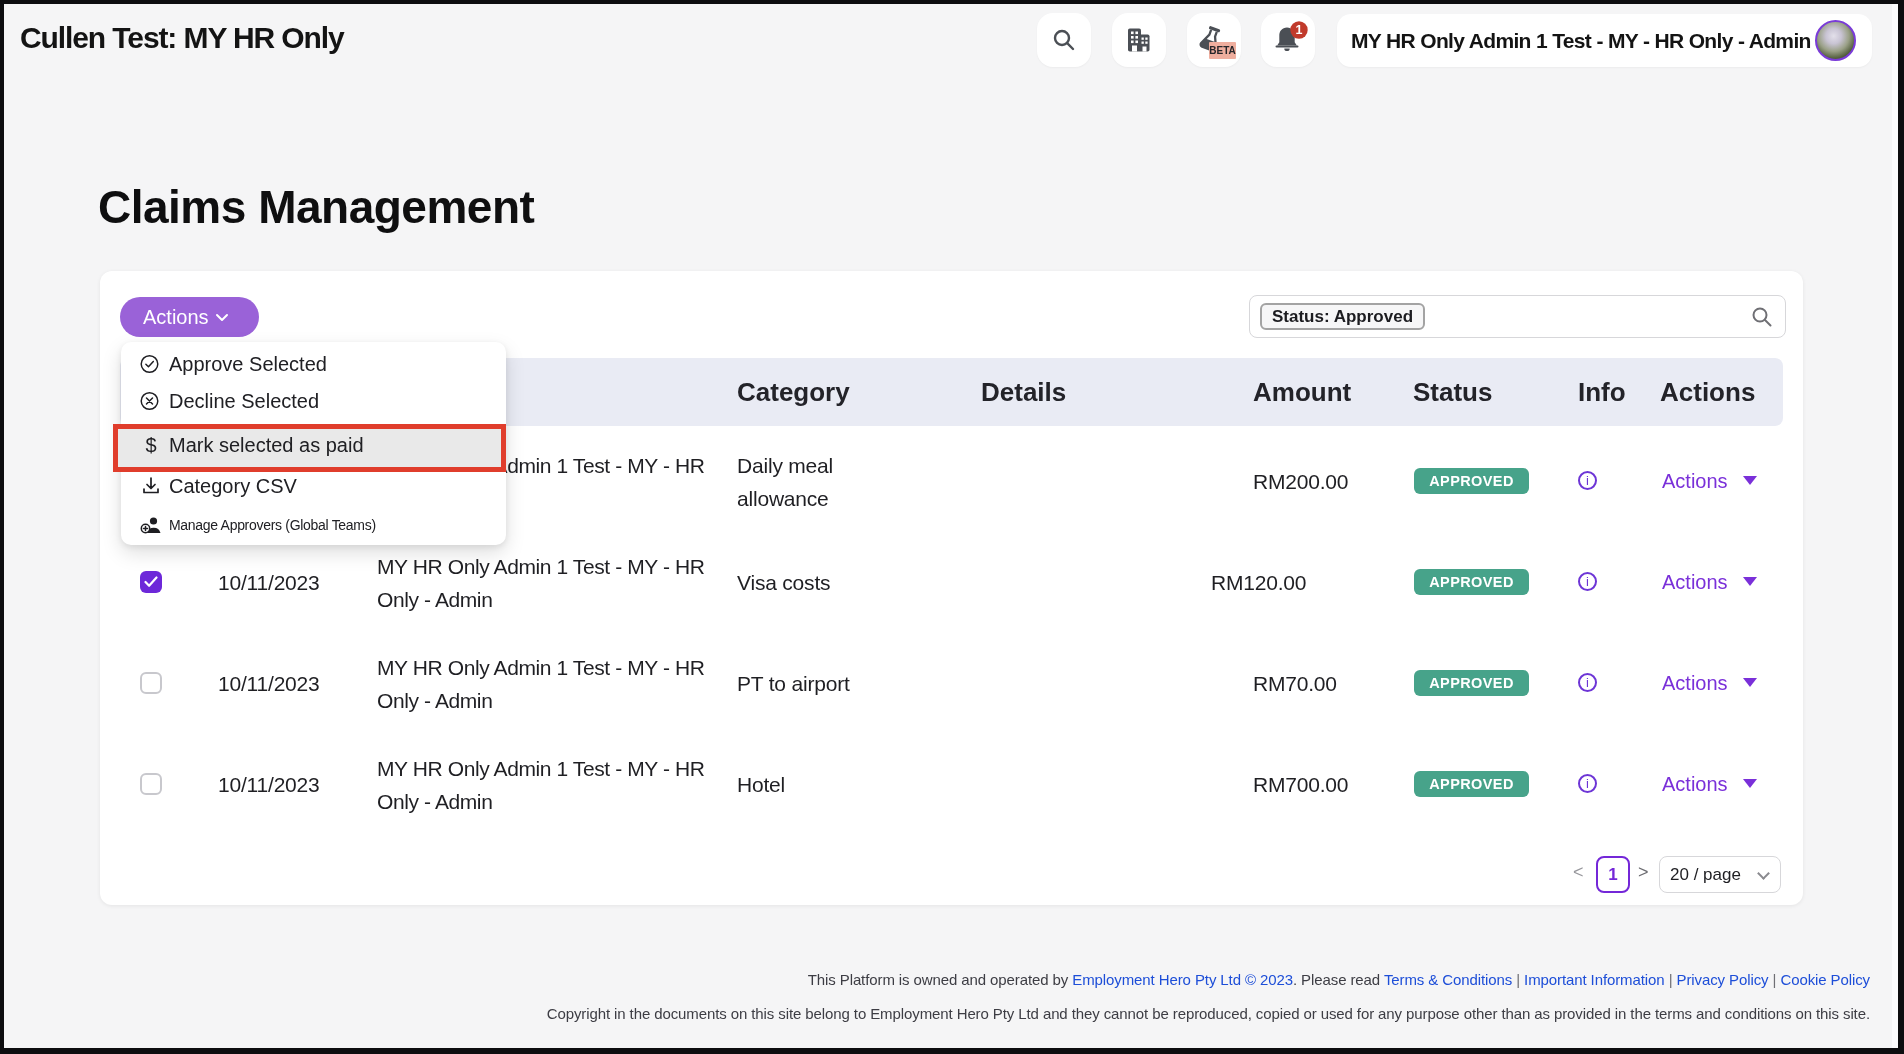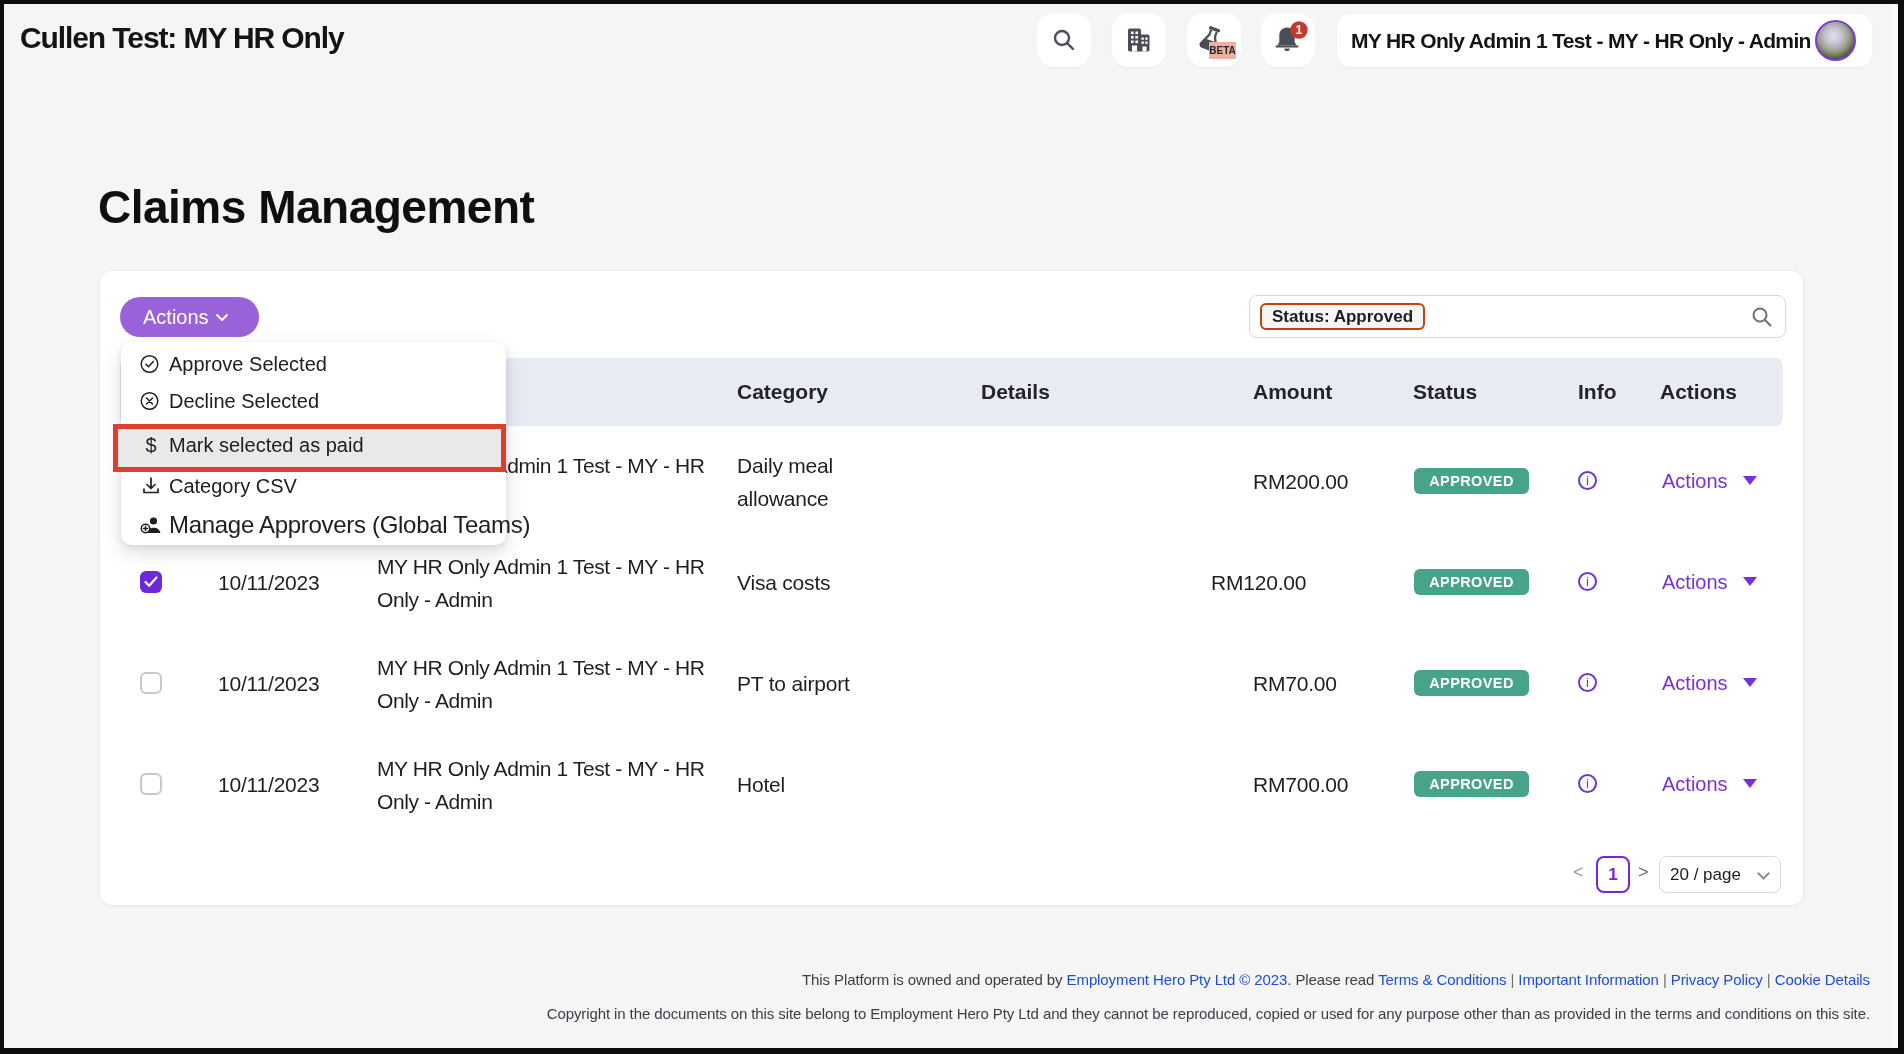--- a/index.html
+++ b/index.html
@@ -22,26 +22,26 @@
   
   #h1 { left:98px; top:180px; font-size:46px; font-weight:bold; color:#0f0f10; letter-spacing:-0.5px; }
 
   
   #card { left:100px; top:271px; width:1703px; height:634px; background:#fff; border-radius:12px;
           box-shadow:0 1px 4px rgba(0,0,0,0.07); }
 
   #actionsbtn { left:120px; top:297px; width:139px; height:40px; background:#9a62d8; border-radius:20px;
                 color:#fff; font-size:20px; line-height:40px; padding-left:23px; }
   #searchbox { left:1249px; top:295px; width:537px; height:43px; background:#fff; border:1px solid #d7d7da; border-radius:8px; }
-  #statustag { left:1260px; top:303px; height:27px; line-height:24px; padding:0 10px; border:2px solid #c2410c; border-radius:6px;
+  #statustag { left:1260px; top:303px; height:27px; line-height:24px; padding:0 10px; border:2px solid #a3a3a3; border-radius:6px;
                background:#f6f6f7; font-size:17px; font-weight:bold; color:#1c1c20; }
 
   
   #thead { left:120px; top:358px; width:1663px; height:68px; background:#e9ebf4; border-radius:8px; }
-  .th { position:absolute; top:358px; height:68px; line-height:68px; font-size:21px; font-weight:bold; color:#232329; }
+  .th { position:absolute; top:358px; height:68px; line-height:68px; font-size:26px; font-weight:bold; color:#232329; }
 
   
   .cb { position:absolute; width:22px; height:22px; border-radius:6px; background:#fff; border:2px solid #c8c8cd; left:140px; }
   .cb.checked { background:#6d28d9; border:none; }
   .cb.checked svg { position:absolute; left:50%; top:50%; transform:translate(-50%,-50%); }
   .cell { position:absolute; font-size:21px; color:#1f1f23; line-height:33px; letter-spacing:-0.2px; }
   .badge { position:absolute; left:1414px; width:115px; height:26px; background:#47a38a; border-radius:6px;
            color:#fff; font-size:14.5px; font-weight:bold; text-align:center; line-height:26px; letter-spacing:0.4px; }
   .info { position:absolute; left:1578px; width:19px; height:19px; border-radius:50%; border:2px solid #6d35d6; }
   .info:after { content:"i"; position:absolute; left:0; right:0; top:0; bottom:0; text-align:center; line-height:15px; font-size:13px; color:#6d35d6; }
@@ -230,17 +230,17 @@
     </svg>
     <span class="lbl">Category CSV</span>
   </div>
   <div class="mi" style="top:505px;">
     <svg width="24" height="22" viewBox="0 0 24 22" fill="none">
       <circle cx="13.5" cy="7" r="3.6" fill="#1e1e22"></circle>
       <path d="M7 19 a7 7 0 0 1 13.5 0 z" fill="#1e1e22"></path>
       <circle cx="5.5" cy="14.5" r="4.2" stroke="#1e1e22" stroke-width="1.5" fill="#fff"></circle>
       <path d="M5.5 12.5 v4 M3.5 14.5 h4" stroke="#1e1e22" stroke-width="1.5" stroke-linecap="round"></path>
     </svg>
-    <span class="lbl" style="font-size:24px; letter-spacing:-0.3px;">Manage Approvers (Global Teams)</span>
-  </div>
-
-  <div class="foot" style="top:971px;">This Platform is owned and operated by <a>Employment Hero Pty Ltd © 2023</a>. Please read <a>Terms &amp; Conditions</a> <span style="color:#6f6f74;">|</span> <a>Important Information</a> <span style="color:#6f6f74;">|</span> <a>Privacy Policy</a> <span style="color:#6f6f74;">|</span> <a>Cookie Details</a></div>
+    <span class="lbl" style="font-size:14px; letter-spacing:-0.3px;">Manage Approvers (Global Teams)</span>
+  </div>
+
+  <div class="foot" style="top:971px;">This Platform is owned and operated by <a>Employment Hero Pty Ltd © 2023</a>. Please read <a>Terms &amp; Conditions</a> <span style="color:#6f6f74;">|</span> <a>Important Information</a> <span style="color:#6f6f74;">|</span> <a>Privacy Policy</a> <span style="color:#6f6f74;">|</span> <a>Cookie Policy</a></div>
   <div class="foot" style="top:1005px;">Copyright in the documents on this site belong to Employment Hero Pty Ltd and they cannot be reproduced, copied or used for any purpose other than as provided in the terms and conditions on this site.</div>
 
 </body></html>

